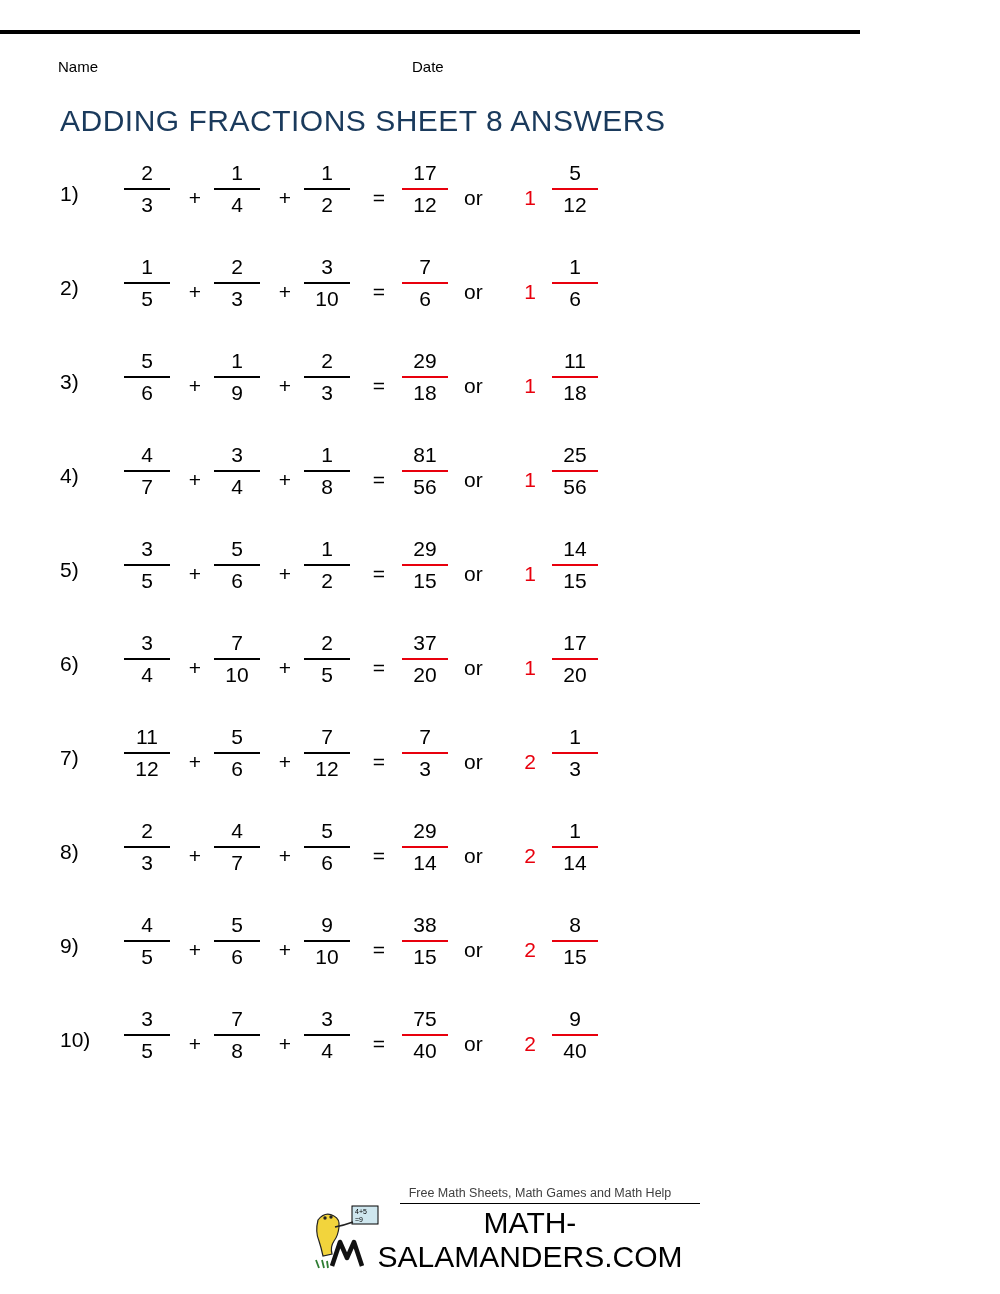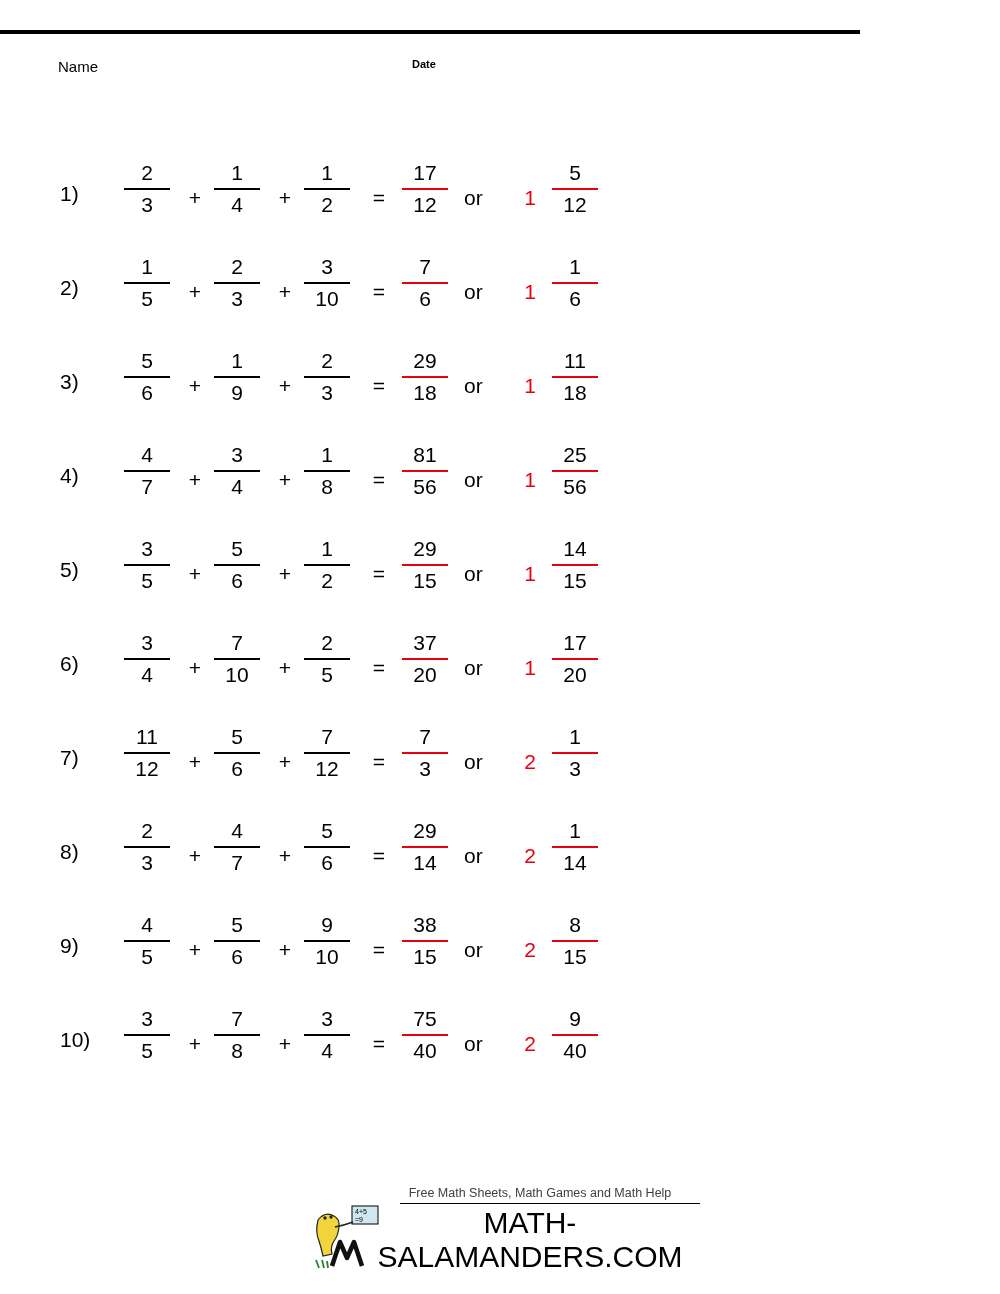--- a/index.html
+++ b/index.html
@@ -31,22 +31,21 @@
     height: 30px;
   }
   .hdr-name {
     position: absolute;
     left: 58px; top: 0;
     font-size: 15px;
   }
   .hdr-date {
     position: absolute;
     left: 412px; top: 0;
-    font-size: 11px;
-    font-weight: bold;
+    font-size: 15px;
   }
   .logo-box {
     position: absolute;
     top: 58px;
     left: 862px;
     width: 98px;
     height: 78px;
     border: 1px solid #555;
     background: #c4b5fd;
   }
@@ -209,20 +208,21 @@
         <circle cx="15" cy="44" r="2" fill="#6f5a12"></circle>
 
         <path d="M30 26 q12 -2 24 -6" stroke="#222" stroke-width="2" fill="none"></path>
 
         <path d="M30 68 L40 40 L48 58 L56 40 L66 68" stroke="#111" stroke-width="5" fill="none" stroke-linejoin="round"></path>
         <path d="M12 62 l4 8 M18 62 l2 8 M24 63 l1 7" stroke="#2e7d32" stroke-width="2"></path>
       </svg>
     </div>
   </div>
 
+  <div class="title">ADDING FRACTIONS SHEET 8 ANSWERS</div>
 
   <div class="problems">
 
     <div class="prob">
       <div class="num">1)</div>
       <div class="frac c1">
         <div class="n">2</div>
         <div class="bar"></div>
         <div class="d">3</div>
       </div>

